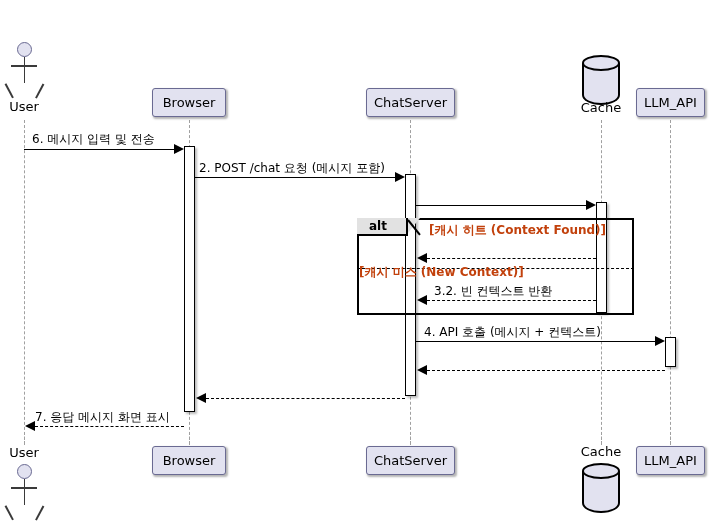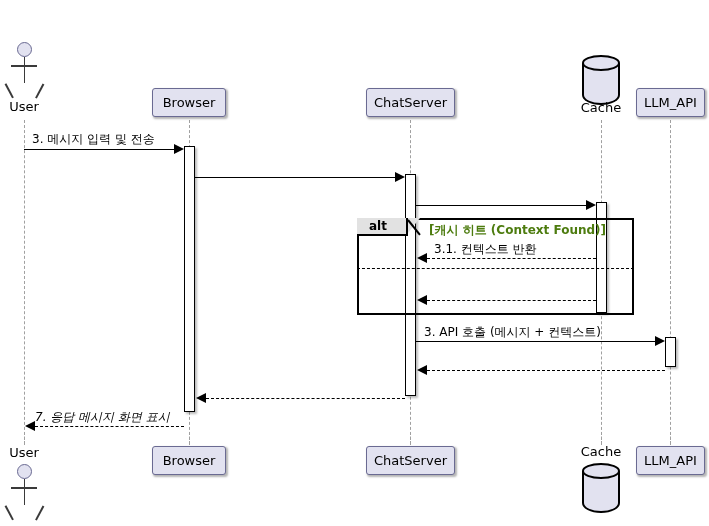--- a/index.html
+++ b/index.html
@@ -185,21 +185,21 @@
     width: 19px;
     height: 0;
     border-top: 2px solid #000000;
     transform-origin: left center;
     transform: rotate(51deg);
   }
   .alt-guard {
     position: absolute;
     font-size: 12px;
     font-weight: bold;
-    color: #4d7c0f;
+    color: #c2410c;
     white-space: nowrap;
   }
   .alt-divider {
     position: absolute;
     height: 0;
     border-top: 1px dashed #000000;
   }
 </style>
 </head>
 <body>
@@ -257,49 +257,51 @@
   <div class="alt-tab" style="left:357px; top:218px; width:51px; height:18px;">
     <span>alt</span>
   </div>
   <div class="alt-tab-notch" style="left:408px; top:218px;"></div>
   <div class="alt-tab-notch-edge" style="left:408px; top:219px;"></div>
 
   <div class="alt-guard" style="left:429px; top:222px;">[캐시 히트 (Context Found)]</div>
 
   <div class="alt-divider" style="left:357px; top:268px; width:277px;"></div>
 
-
-  <div class="msg-label" style="left:32px; top:131px;">3. 메시지 입력 및 전송</div>
+  <div class="alt-guard" style="left:359px; top:264px;">[캐시 미스 (New Context)]</div>
+
+  <div class="msg-label" style="left:32px; top:131px;">6. 메시지 입력 및 전송</div>
   <div class="msg-line" style="left:24px; top:149px; width:151px;"></div>
   <div class="arrowhead right" style="left:174px; top:144px;"></div>
 
+  <div class="msg-label" style="left:199px; top:160px;">2. POST /chat 요청 (메시지 포함)</div>
   <div class="msg-line" style="left:195px; top:177px; width:201px;"></div>
   <div class="arrowhead right" style="left:395px; top:172px;"></div>
 
   <div class="msg-line" style="left:416px; top:205px; width:170px;"></div>
   <div class="arrowhead right" style="left:586px; top:200px;"></div>
 
-  <div class="msg-label" style="left:434px; top:241px;">3.1. 컨텍스트 반환</div>
   <div class="msg-line dotted" style="left:427px; top:258px; width:169px;"></div>
   <div class="arrowhead left" style="left:417px; top:253px;"></div>
 
+  <div class="msg-label" style="left:434px; top:283px;">3.2. 빈 컨텍스트 반환</div>
   <div class="msg-line dotted" style="left:427px; top:300px; width:169px;"></div>
   <div class="arrowhead left" style="left:417px; top:295px;"></div>
 
-  <div class="msg-label" style="left:424px; top:324px;">3. API 호출 (메시지 + 컨텍스트)</div>
+  <div class="msg-label" style="left:424px; top:324px;">4. API 호출 (메시지 + 컨텍스트)</div>
   <div class="msg-line" style="left:416px; top:341px; width:239px;"></div>
   <div class="arrowhead right" style="left:655px; top:336px;"></div>
 
   <div class="msg-line dotted" style="left:427px; top:370px; width:238px;"></div>
   <div class="arrowhead left" style="left:417px; top:365px;"></div>
 
   <div class="msg-line dotted" style="left:206px; top:398px; width:199px;"></div>
   <div class="arrowhead left" style="left:196px; top:393px;"></div>
 
-  <div class="msg-label" style="left:35px; top:409px;font-style:italic;">7. 응답 메시지 화면 표시</div>
+  <div class="msg-label" style="left:35px; top:409px;">7. 응답 메시지 화면 표시</div>
   <div class="msg-line dotted" style="left:35px; top:426px; width:149px;"></div>
   <div class="arrowhead left" style="left:25px; top:421px;"></div>
 
   <div>
     <div class="actor-label" style="left:0px; top:445px; width:48px;">User</div>
     <div class="actor-head" style="left:17px; top:464px;"></div>
     <div class="actor-line" style="left:23.5px; top:479px; width:1.5px; height:26px;"></div>
     <div class="actor-line" style="left:11px; top:487px; width:26px; height:1.5px;"></div>
     <div class="actor-line" style="left:12px; top:504px; width:1.5px; height:16px; transform-origin: bottom center; transform: rotate(-28deg);"></div>
     <div class="actor-line" style="left:35px; top:504px; width:1.5px; height:16px; transform-origin: bottom center; transform: rotate(28deg);"></div>

